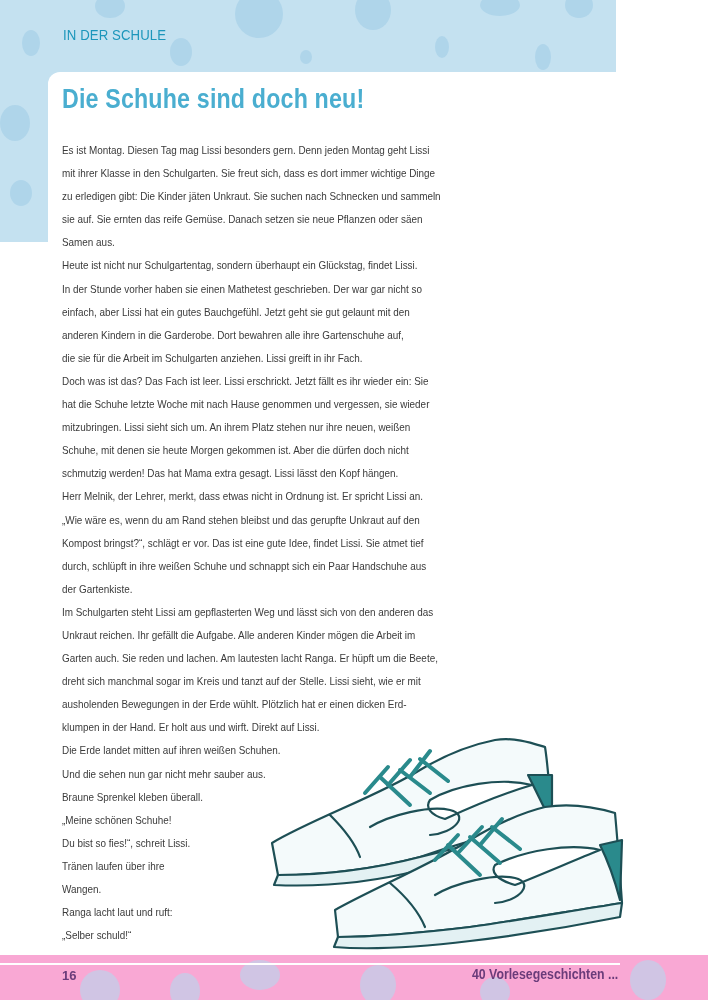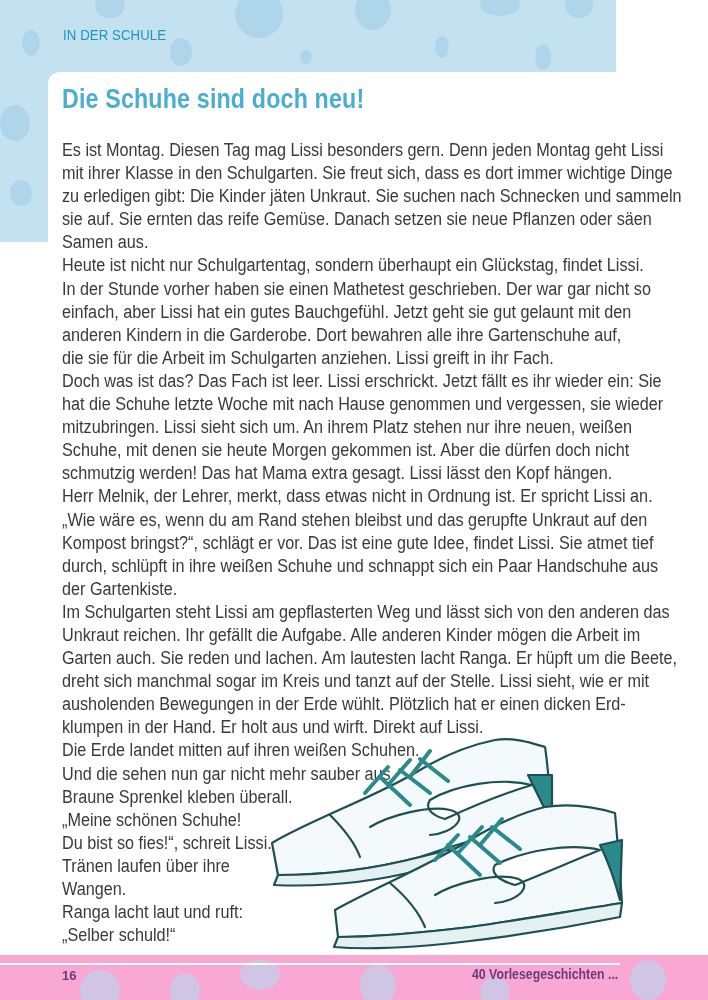--- a/index.html
+++ b/index.html
@@ -33,21 +33,21 @@
       position: absolute; left: 62px; top: 84px;
       font-family: "Liberation Sans", sans-serif;
       font-weight: bold; font-size: 27px; color: #4aaed0;
       transform: scaleX(0.86); transform-origin: left center;
       letter-spacing: 0.2px;
     }
 
     .story {
       position: absolute; left: 62px; top: 139px; width: 560px;
       font-family: "Liberation Sans", sans-serif;
-      font-size: 18px; line-height: 23.1px; color: #3a3a3a;
+      font-size: 11px; line-height: 23.1px; color: #3a3a3a;
     }
     .story .line { white-space: nowrap; display: block; transform: scaleX(0.9); transform-origin: left center; }
 
     
     .shoes { position: absolute; left: 270px; top: 715px; width: 360px; height: 235px; }
 
     
     .footer {
       position: absolute; left: 0; top: 955px; width: 708px; height: 53px;
       background: #f9a8d4; overflow: hidden;

